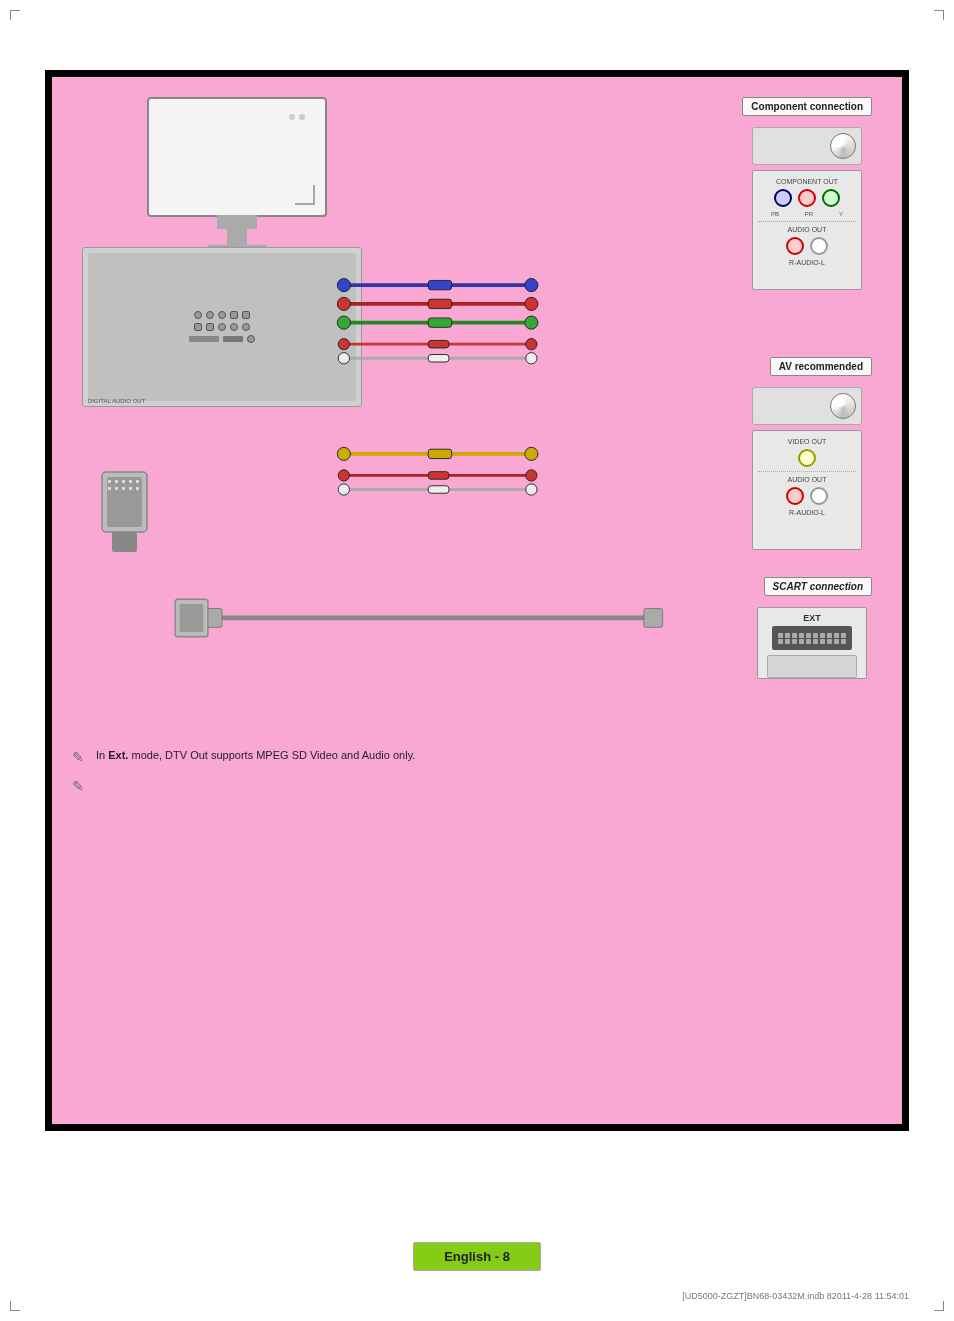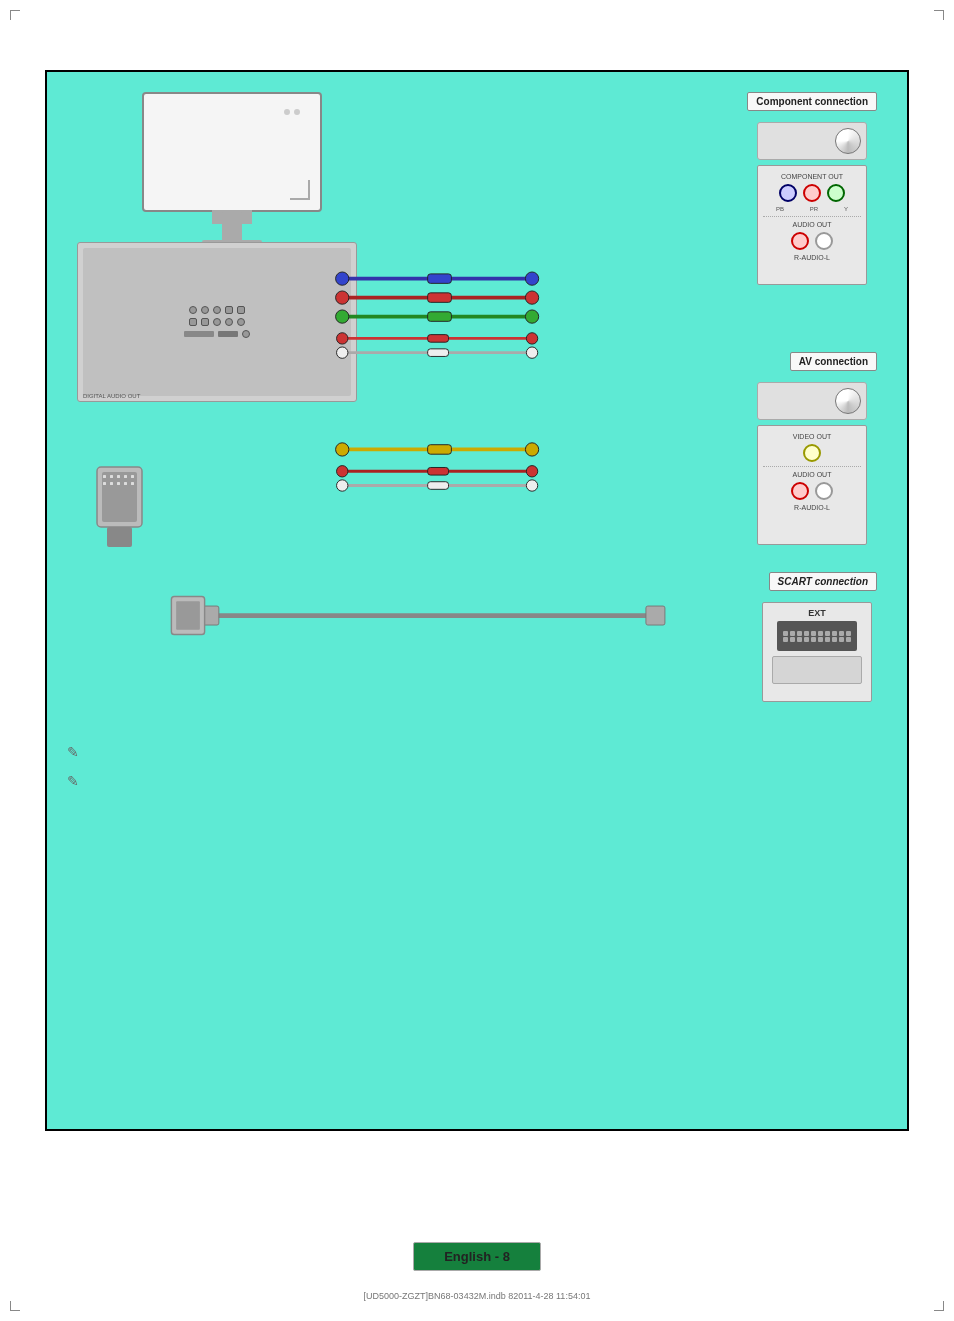--- a/index.html
+++ b/index.html
@@ -27,22 +27,22 @@
     .corner-bl { bottom: 10px; left: 10px; border-width: 0 0 1px 1px; }
     .corner-br { bottom: 10px; right: 10px; border-width: 0 1px 1px 0; }
 
     
     .main-box {
       position: absolute;
       top: 70px;
       left: 45px;
       right: 45px;
       bottom: 190px;
-      border: 2px solid #000000;
-      background: #5eead4;
+      border: 7px solid #000000;
+      background: #f9a8d4;
       padding: 20px;
     }
 
     
     .diagram-area {
       position: relative;
       width: 100%;
       height: 620px;
     }
 
@@ -173,48 +173,48 @@
     .footer {
       position: absolute;
       bottom: 50px;
       left: 0;
       right: 0;
       text-align: center;
     }
 
     .page-badge {
       display: inline-block;
-      background: #15803d;
+      background: #84cc16;
       border: 1px solid #aaa;
       padding: 6px 30px;
       font-size: 13px;
       font-weight: bold;
       color: #222;
       border-radius: 2px;
     }
 
     
     .doc-info {
       position: absolute;
       bottom: 20px;
       left: 45px;
       right: 45px;
       display: flex;
-      justify-content: center;
+      justify-content: flex-end;
       font-size: 9px;
       color: #777;
     }
 
     
     .ext-box {
       position: absolute;
       right: 15px;
       top: 510px;
       width: 110px;
-      height: 100px;
+      height: 72px;
       border: 1px solid #999;
       background: #e8e8e8;
       border-radius: 2px;
       display: flex;
       flex-direction: column;
       align-items: center;
       padding-top: 5px;
     }
     .ext-label {
       font-size: 9px;
@@ -392,21 +392,21 @@
         <div class="dotted-line"></div>
         <div class="port-label">AUDIO OUT</div>
         <div class="port-row">
           <div class="port-circle red"></div>
           <div class="port-circle white"></div>
         </div>
         <div class="port-label">R-AUDIO-L</div>
       </div>
     </div>
 
-    <div class="connection-box av">AV connection</div>
+    <div class="connection-box av">AV recommended</div>
 
     <div style="position:absolute;right:10px;top:290px;width:120px;">
 
       <div style="width:110px;height:38px;background:#e0e0e0;border:1px solid #aaa;border-radius:3px;margin-bottom:5px;display:flex;align-items:center;justify-content:flex-end;padding-right:5px;">
         <div style="width:26px;height:26px;border-radius:50%;border:1px solid #777;background:conic-gradient(#fff 0deg,#ddd 90deg,#bbb 180deg,#fff 270deg);"></div>
       </div>
 
       <div style="width:110px;min-height:120px;background:#e8e8e8;border:1px solid #999;border-radius:2px;padding:5px;">
         <div class="port-label">VIDEO OUT</div>
         <div class="port-row">
@@ -503,20 +503,21 @@
 
       <rect x="110" y="520" width="35" height="40" rx="3" fill="#bbb" stroke="#888" stroke-width="1.5"></rect>
       <rect x="115" y="525" width="25" height="30" rx="1" fill="#999"></rect>
     </svg>
 
   </div>
 
   <div class="bottom-text">
     <div class="note-line">
       <span class="note-icon">✎</span>
+      <span>In <strong>Ext.</strong> mode, DTV Out supports MPEG SD Video and Audio only.</span>
     </div>
     <div class="note-line">
       <span class="note-icon">✎</span>
     </div>
   </div>
 
 </div>
 
 <div class="footer">
   <div class="page-badge">English - 8</div>

